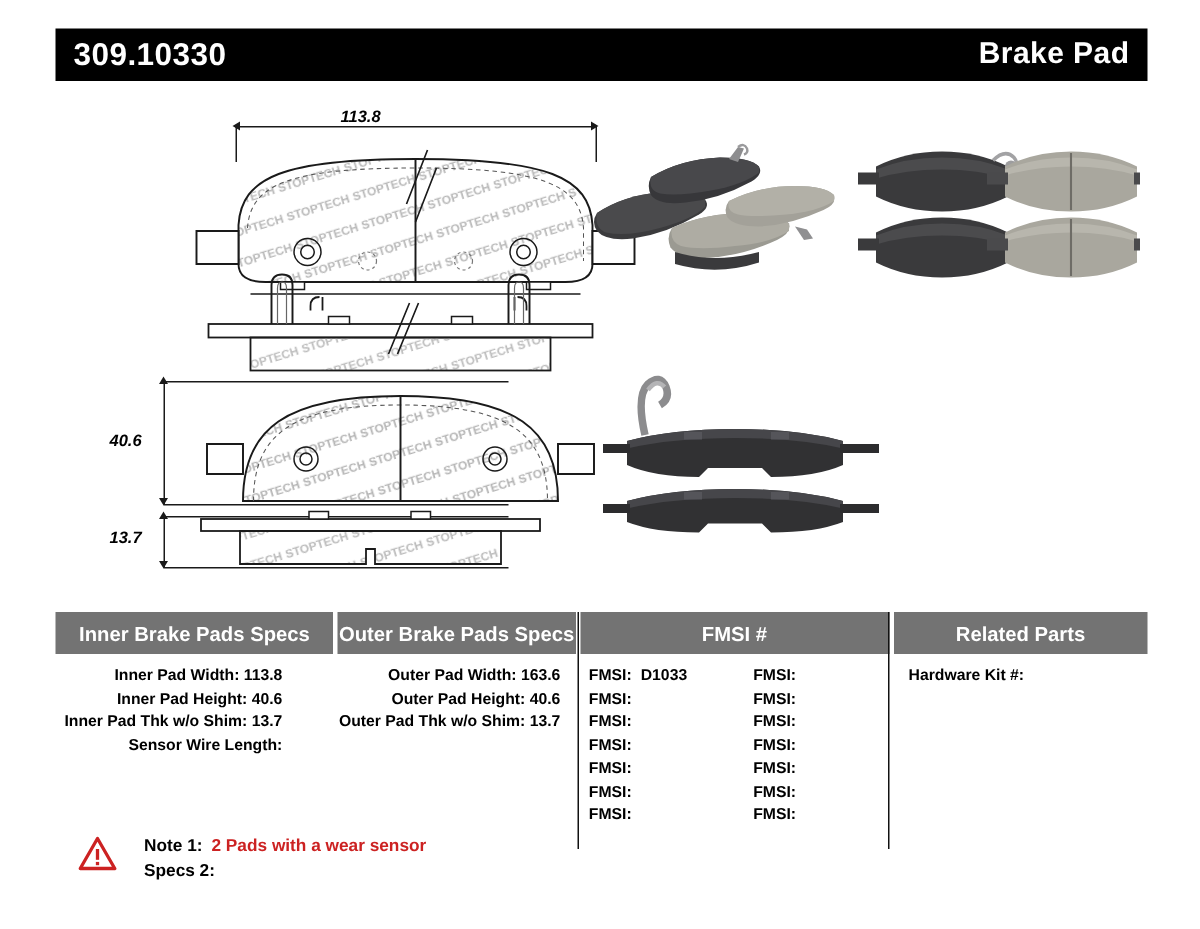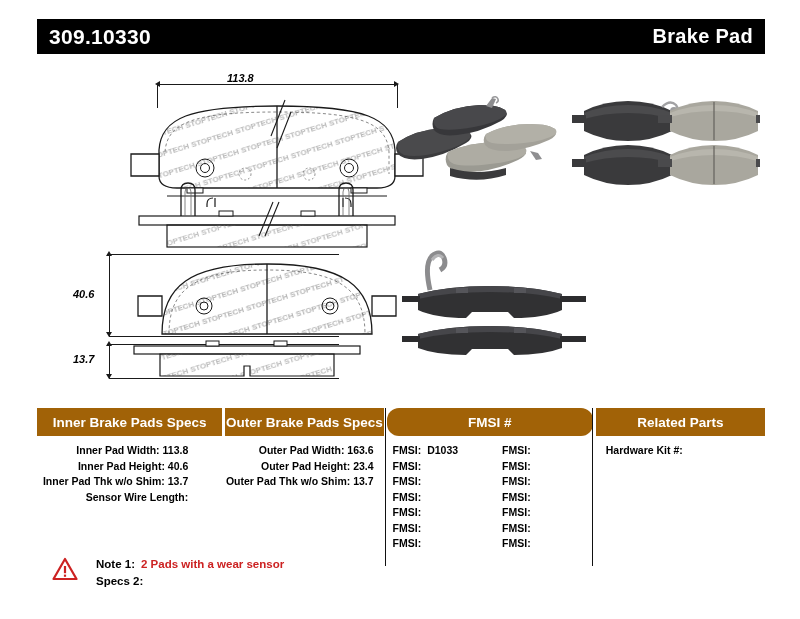--- a/index.html
+++ b/index.html
@@ -33,27 +33,27 @@
 
   .arrow{position:absolute;width:0;height:0;}
   .arr-l{border-top:3px solid transparent;border-bottom:3px solid transparent;border-right:5px solid #1a1a1a;}
   .arr-r{border-top:3px solid transparent;border-bottom:3px solid transparent;border-left:5px solid #1a1a1a;}
   .arr-u{border-left:3px solid transparent;border-right:3px solid transparent;border-bottom:5px solid #1a1a1a;}
   .arr-d{border-left:3px solid transparent;border-right:3px solid transparent;border-top:5px solid #1a1a1a;}
 
   .tbl{position:absolute;left:37px;top:408px;width:728px;}
   .thead{display:flex;height:28px;gap:3px;}
   .thead .hc{
-    background:#a16207;color:#fff;font-size:13.5px;font-weight:bold;
+    background:#737373;color:#fff;font-size:13.5px;font-weight:bold;
     display:flex;align-items:center;justify-content:center;
     box-sizing:border-box;
   }
   .c1{width:186px;}
   .c2{width:159px;}
-  .c3{width:207px;border-radius:12px;}
+  .c3{width:207px;}
   .c4{width:170px;}
 
   .tbody{display:flex;gap:3px;position:relative;height:130px;}
   .tbody .bc{box-sizing:border-box;padding-top:7px;}
   .vline{position:absolute;top:-28px;width:1px;height:158px;background:#111;}
 
   .specrow{font-size:10.5px;font-weight:bold;text-align:right;padding-right:34px;line-height:15.5px;white-space:nowrap;}
   .fmsi-wrap{display:flex;align-items:center;}
   .fmsi-col{padding-left:6px;}
   .fmsi-col.second{padding-left:44px;}
@@ -268,21 +268,21 @@
 
       <div class="bc c1">
         <div class="specrow">Inner Pad Width: 113.8</div>
         <div class="specrow">Inner Pad Height: 40.6</div>
         <div class="specrow">Inner Pad Thk w/o Shim: 13.7</div>
         <div class="specrow">Sensor Wire Length:</div>
       </div>
 
       <div class="bc c2">
         <div class="specrow" style="padding-right:10px;">Outer Pad Width: 163.6</div>
-        <div class="specrow" style="padding-right:10px;">Outer Pad Height: 23.4</div>
+        <div class="specrow" style="padding-right:10px;">Outer Pad Height: 40.6</div>
         <div class="specrow" style="padding-right:10px;">Outer Pad Thk w/o Shim: 13.7</div>
       </div>
 
       <div class="bc c3">
         <div class="fmsi-wrap">
           <div class="fmsi-col">
             <div class="fmsi"><span>FMSI:</span><span class="val">D1033</span></div>
             <div class="fmsi"><span>FMSI:</span><span class="val"></span></div>
             <div class="fmsi"><span>FMSI:</span><span class="val"></span></div>
             <div class="fmsi"><span>FMSI:</span><span class="val"></span></div>

